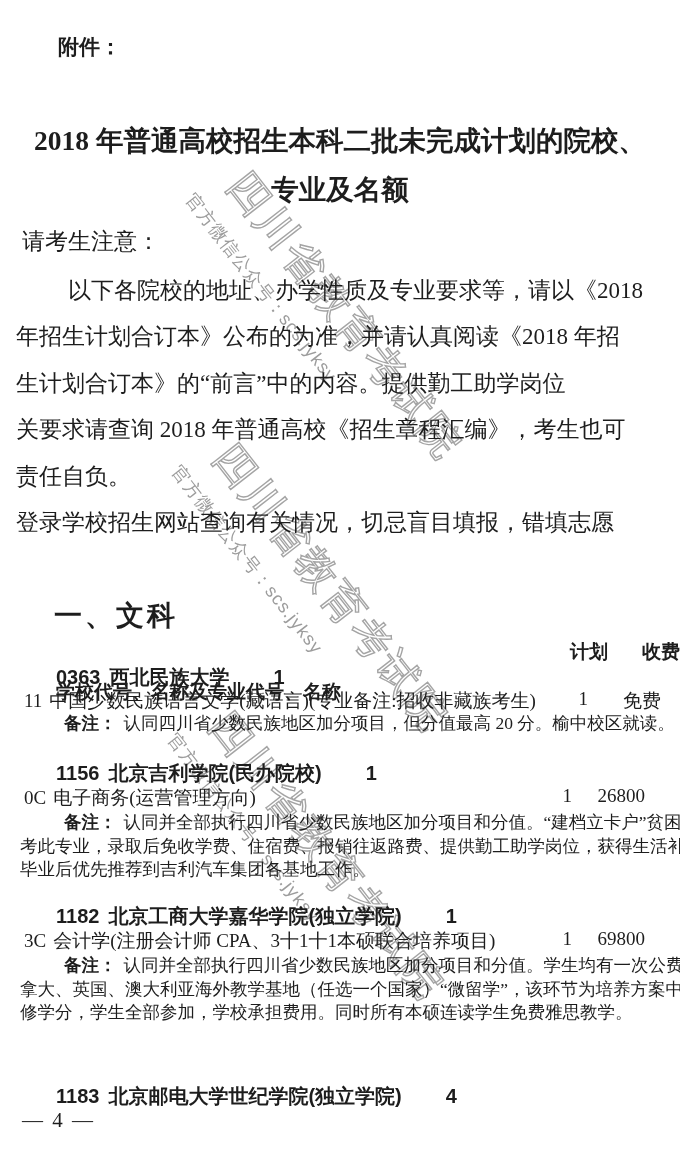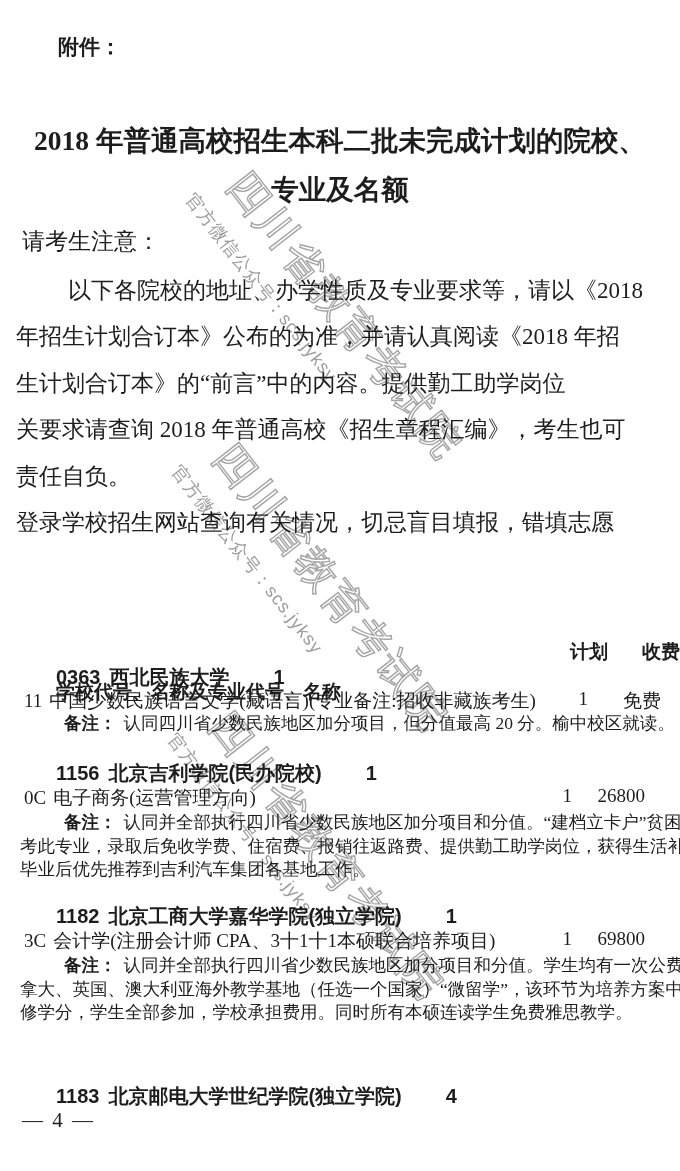--- a/index.html
+++ b/index.html
@@ -88,20 +88,21 @@
 
   <div class="abs notice">
     <div class="line indent">以下各院校的地址、办学性质及专业要求等，请以《2018</div>
     <div class="line">年招生计划合订本》公布的为准，并请认真阅读《2018 年招</div>
     <div class="line">生计划合订本》的“前言”中的内容。提供勤工助学岗位</div>
     <div class="line">关要求请查询 2018 年普通高校《招生章程汇编》，考生也可</div>
     <div class="line">责任自负。</div>
     <div class="line">登录学校招生网站查询有关情况，切忌盲目填报，错填志愿</div>
   </div>
 
+  <div class="abs section-heading hei nowrap">一、文科</div>
 
   <div class="abs thead hei">
     <span class="col-main">学校代号、名称及专业代号、名称</span>
     <span class="col-plan">计划</span>
     <span class="col-fee">收费</span>
   </div>
 
   <div class="abs school-row hei nowrap" style="top:664px;">
     <span class="school-code">0363</span><span>西北民族大学</span><span class="school-count">1</span>
   </div>

